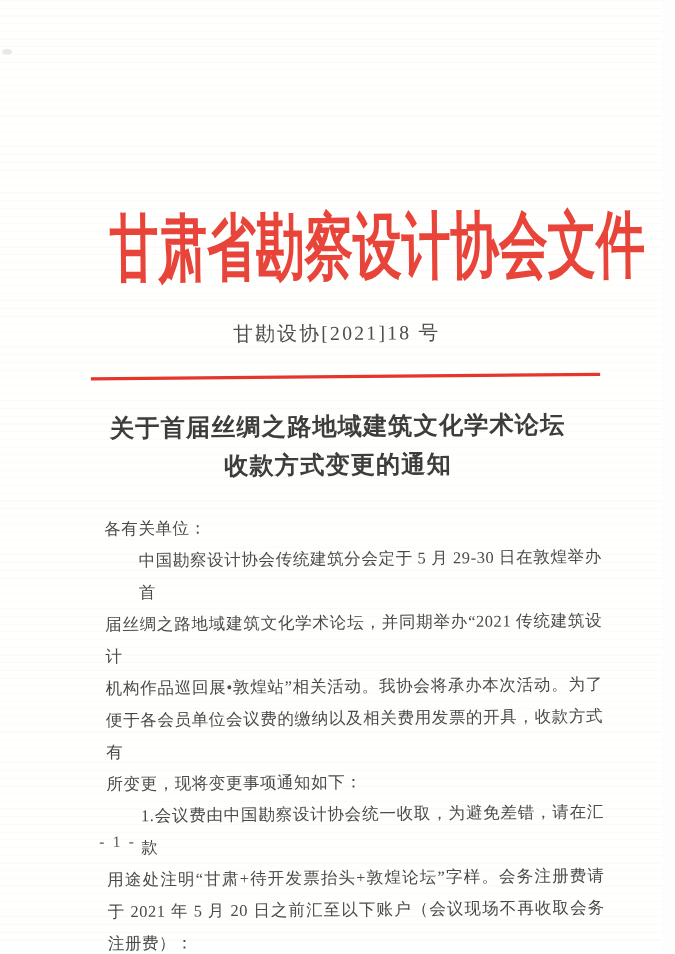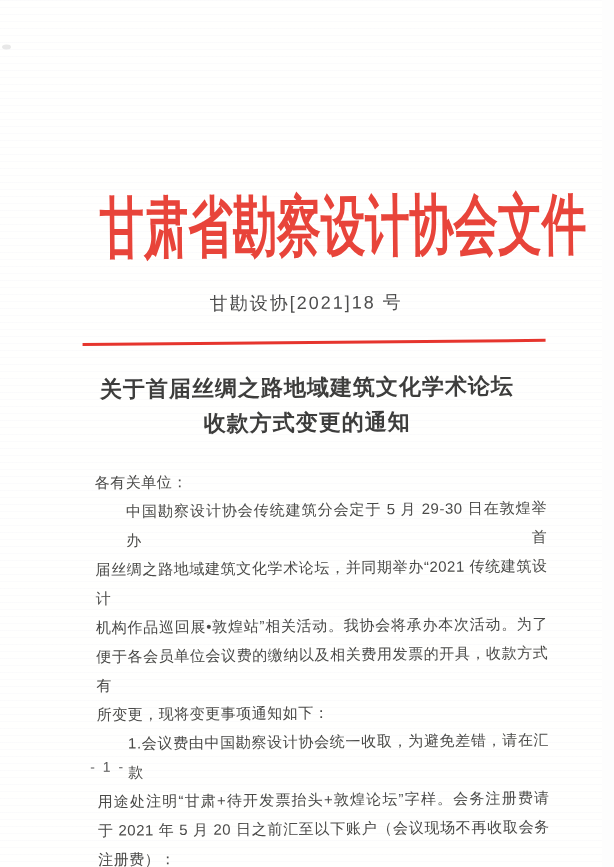--- a/index.html
+++ b/index.html
@@ -7,21 +7,21 @@
     padding: 0;
     background: #fdfdfd;
   }
   .page {
     position: relative;
     width: 602px;
     height: 867px;
     margin: 0;
     background: #fffffe;
     overflow: hidden;
-    font-family: Liberation Sans, sans-serif;
+    font-family: Liberation Serif, serif;
   }
   
   .scan-texture {
     position: absolute;
     inset: 0;
     background: repeating-linear-gradient(
       180deg,
       rgba(243,243,247,0.35) 0px, rgba(243,243,247,0.35) 1px,
       rgba(255,255,255,0) 1px, rgba(255,255,255,0) 7px
     );

